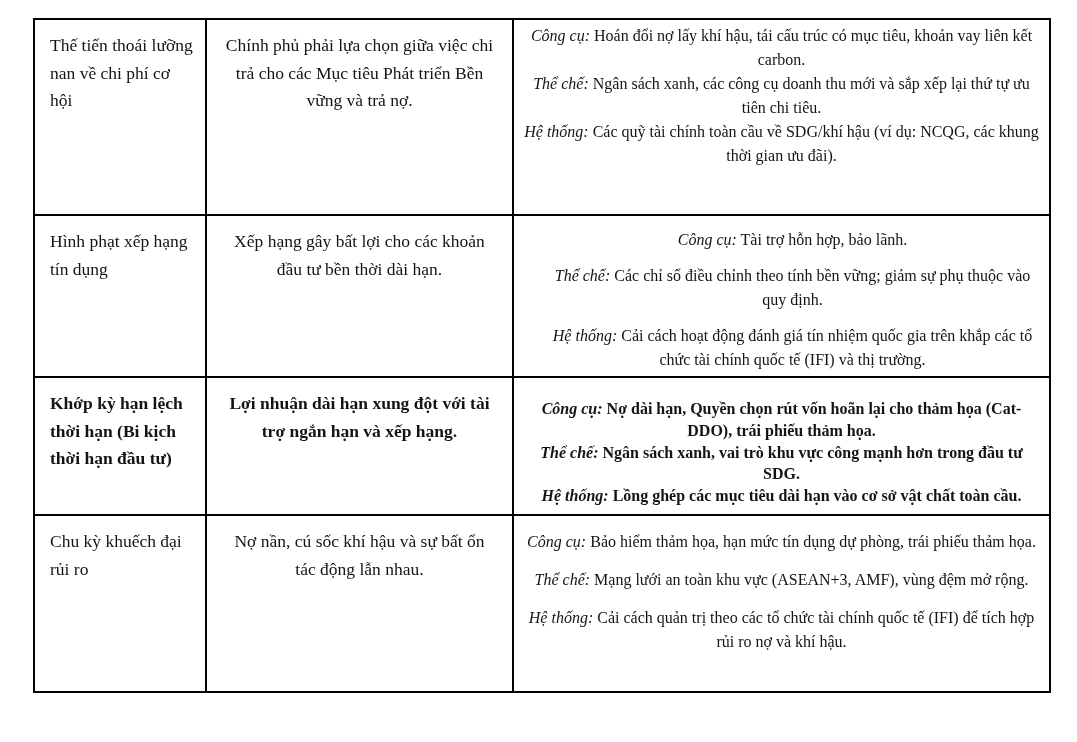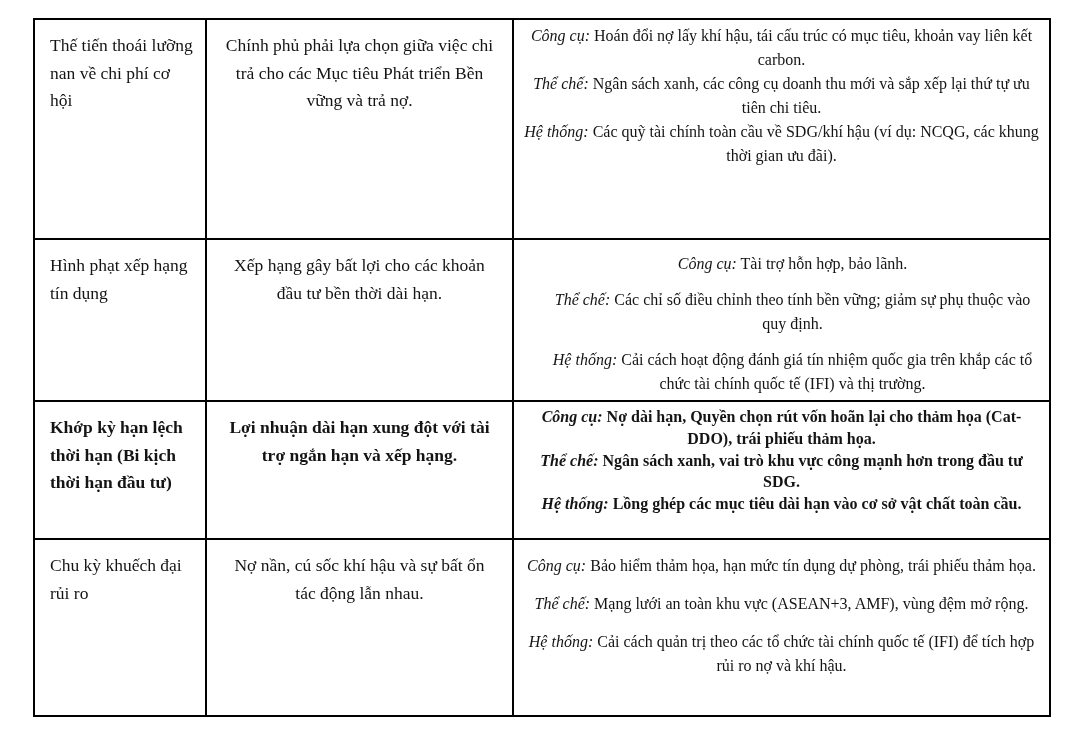--- a/index.html
+++ b/index.html
@@ -30,21 +30,21 @@
   .matrix th {
     font-size: 15.5px;
     font-weight: bold;
     text-align: center;
     vertical-align: middle;
     padding: 6px 10px;
     letter-spacing: 0.3px;
     line-height: 1.35;
   }
   tr.hdr { height: 60px; }
-  tr.r1 { height: 220px; }
+  tr.r1 { height: 196px; }
   tr.r2 { height: 148px; }
   tr.r3 { height: 138px; font-weight: bold; }
   tr.r4 { height: 177px; }
 
   td.paradox {
     vertical-align: top;
     text-align: left;
     font-size: 17.5px;
     line-height: 1.58;
     padding: 12px 10px 8px 15px;
@@ -58,21 +58,21 @@
     border-radius: 28px;
   }
   td.levers {
     vertical-align: top;
     text-align: center;
     font-size: 16px;
     line-height: 1.5;
     padding: 4px 10px 4px;
   }
   td.levers p { margin: 0; }
-  td.levers.tight { line-height: 1.36; padding-top: 4px; }
+  td.levers.tight { line-height: 1.36; padding-top: 20px; }
   td.levers.spaced { padding-top: 12px; padding-left: 32px; }
   td.levers.spaced p + p { margin-top: 12px; }
   td.levers.spaced-lg { padding-top: 14px; }
   td.levers.spaced-lg p + p { margin-top: 14px; }
   .lever-label { font-style: italic; }
 </style>
 </head>
 <body>
 
 <div class="sheet">

